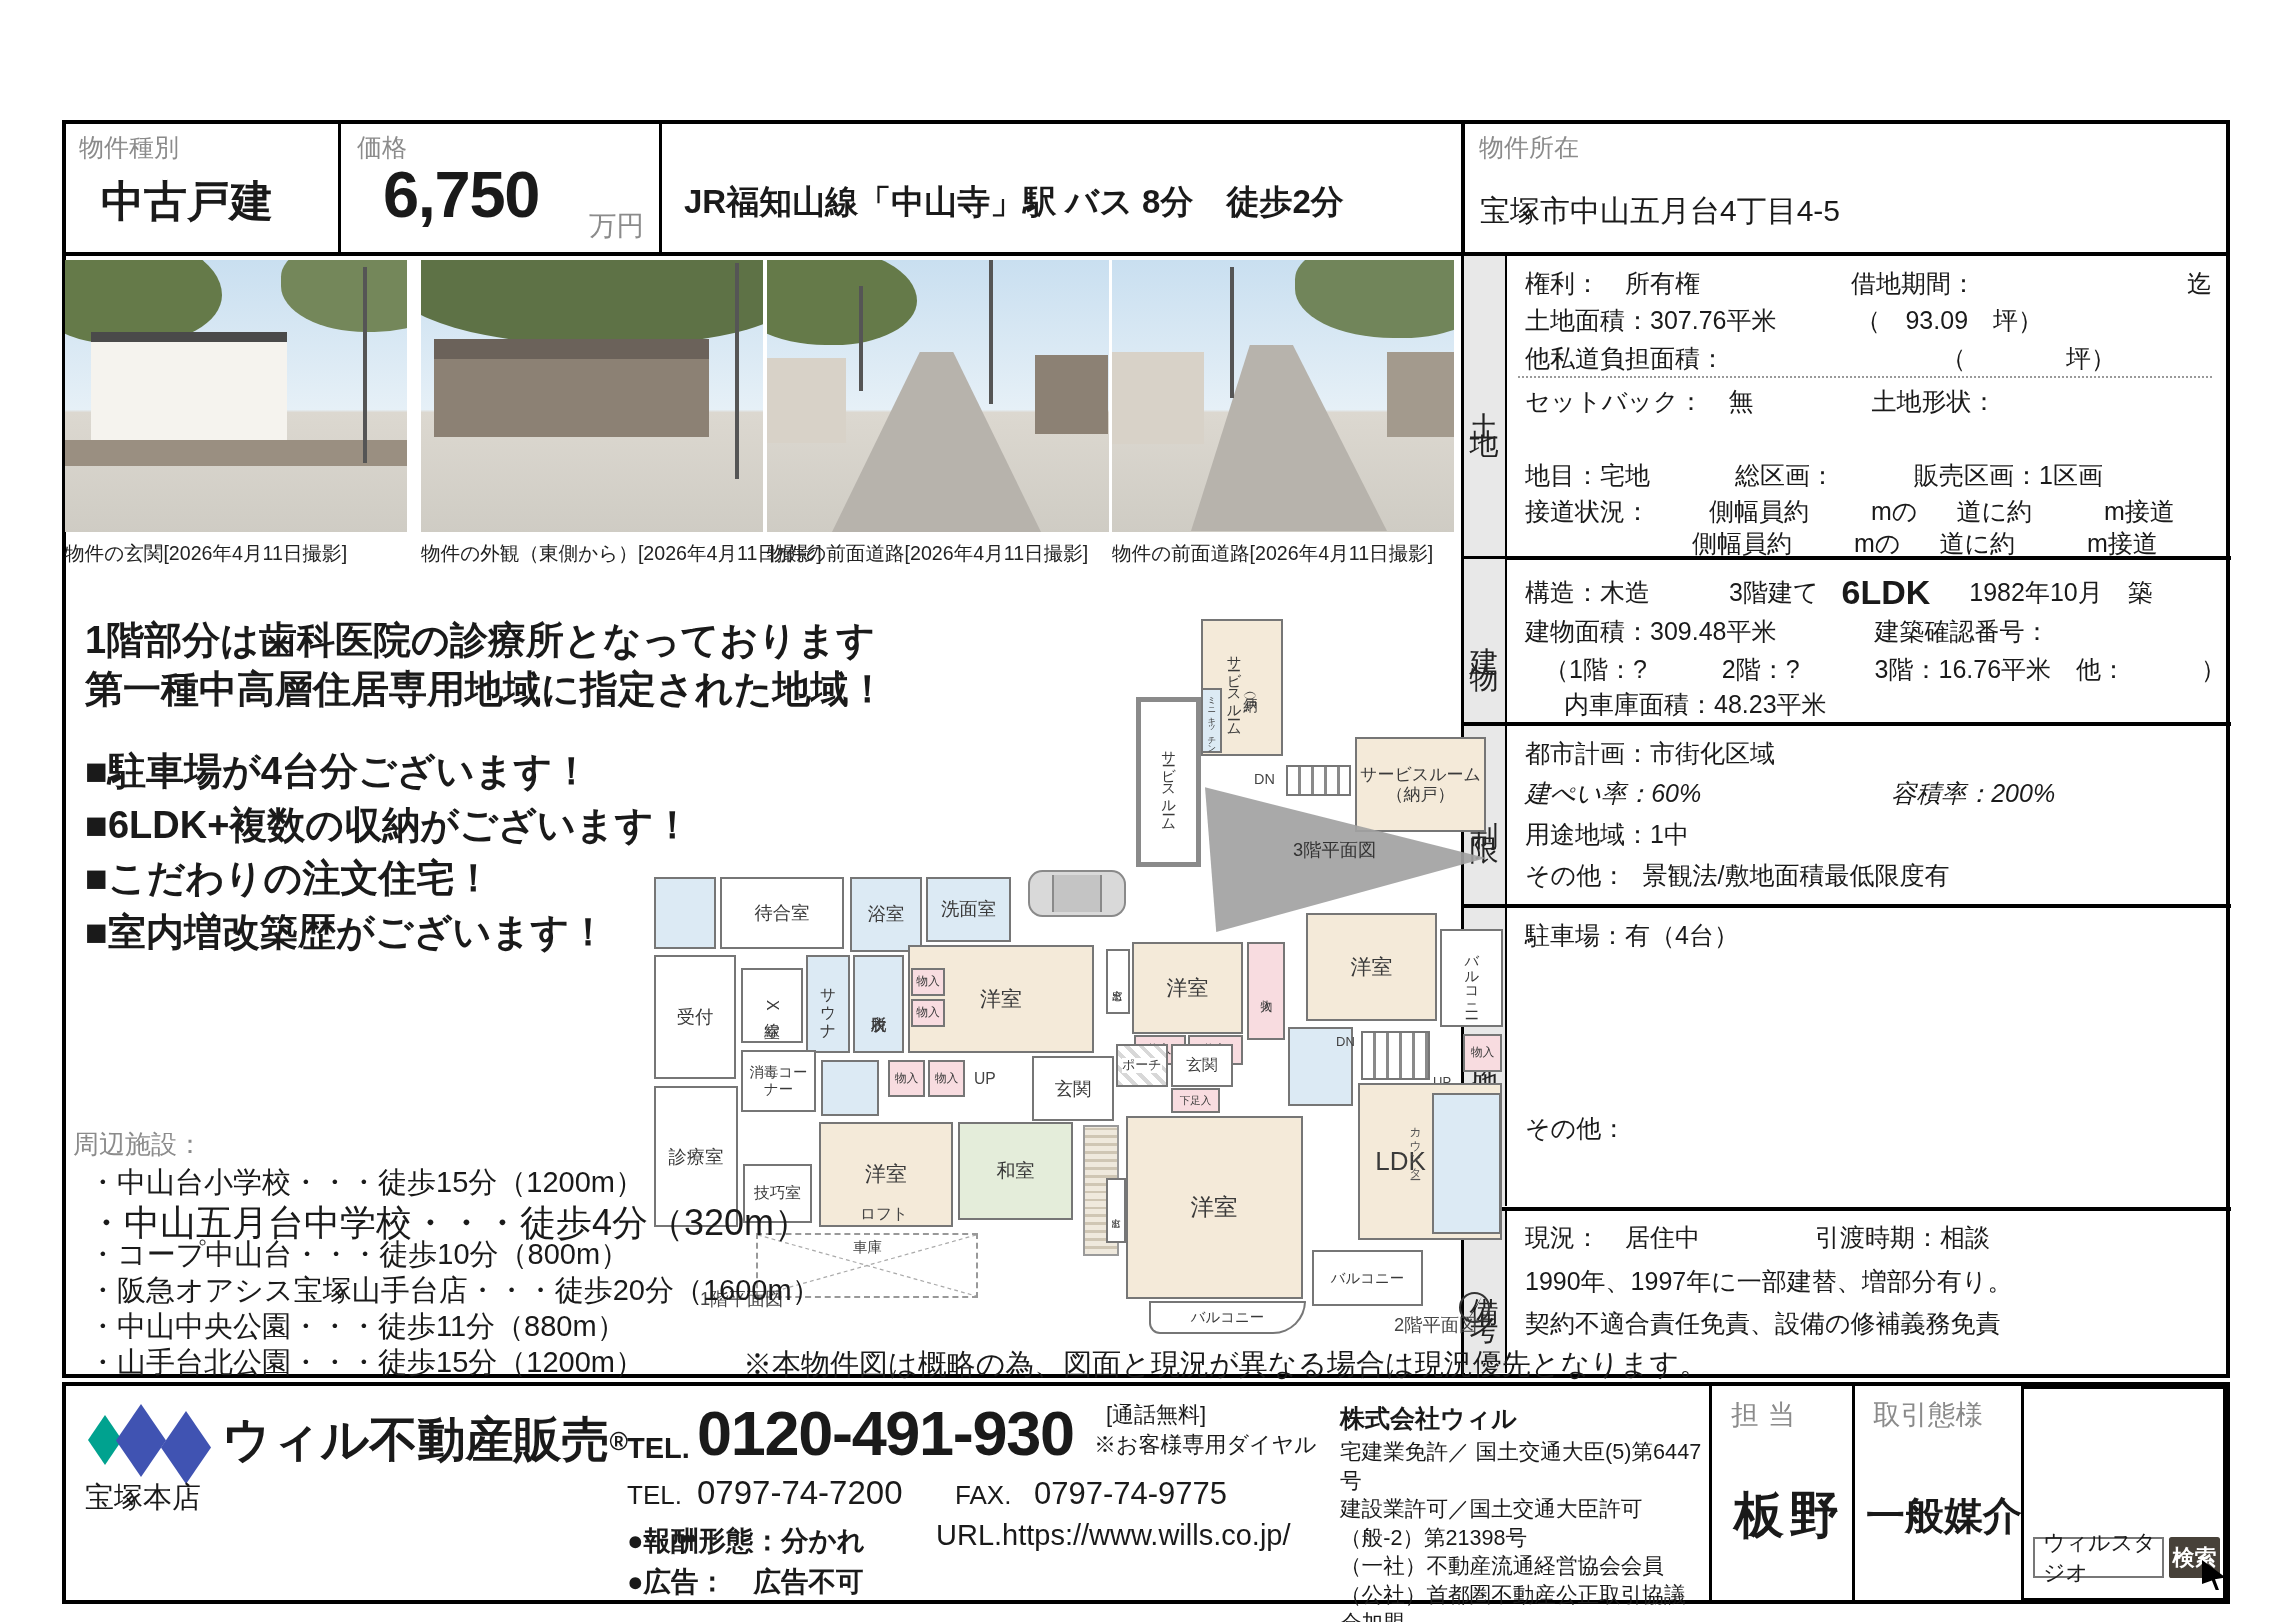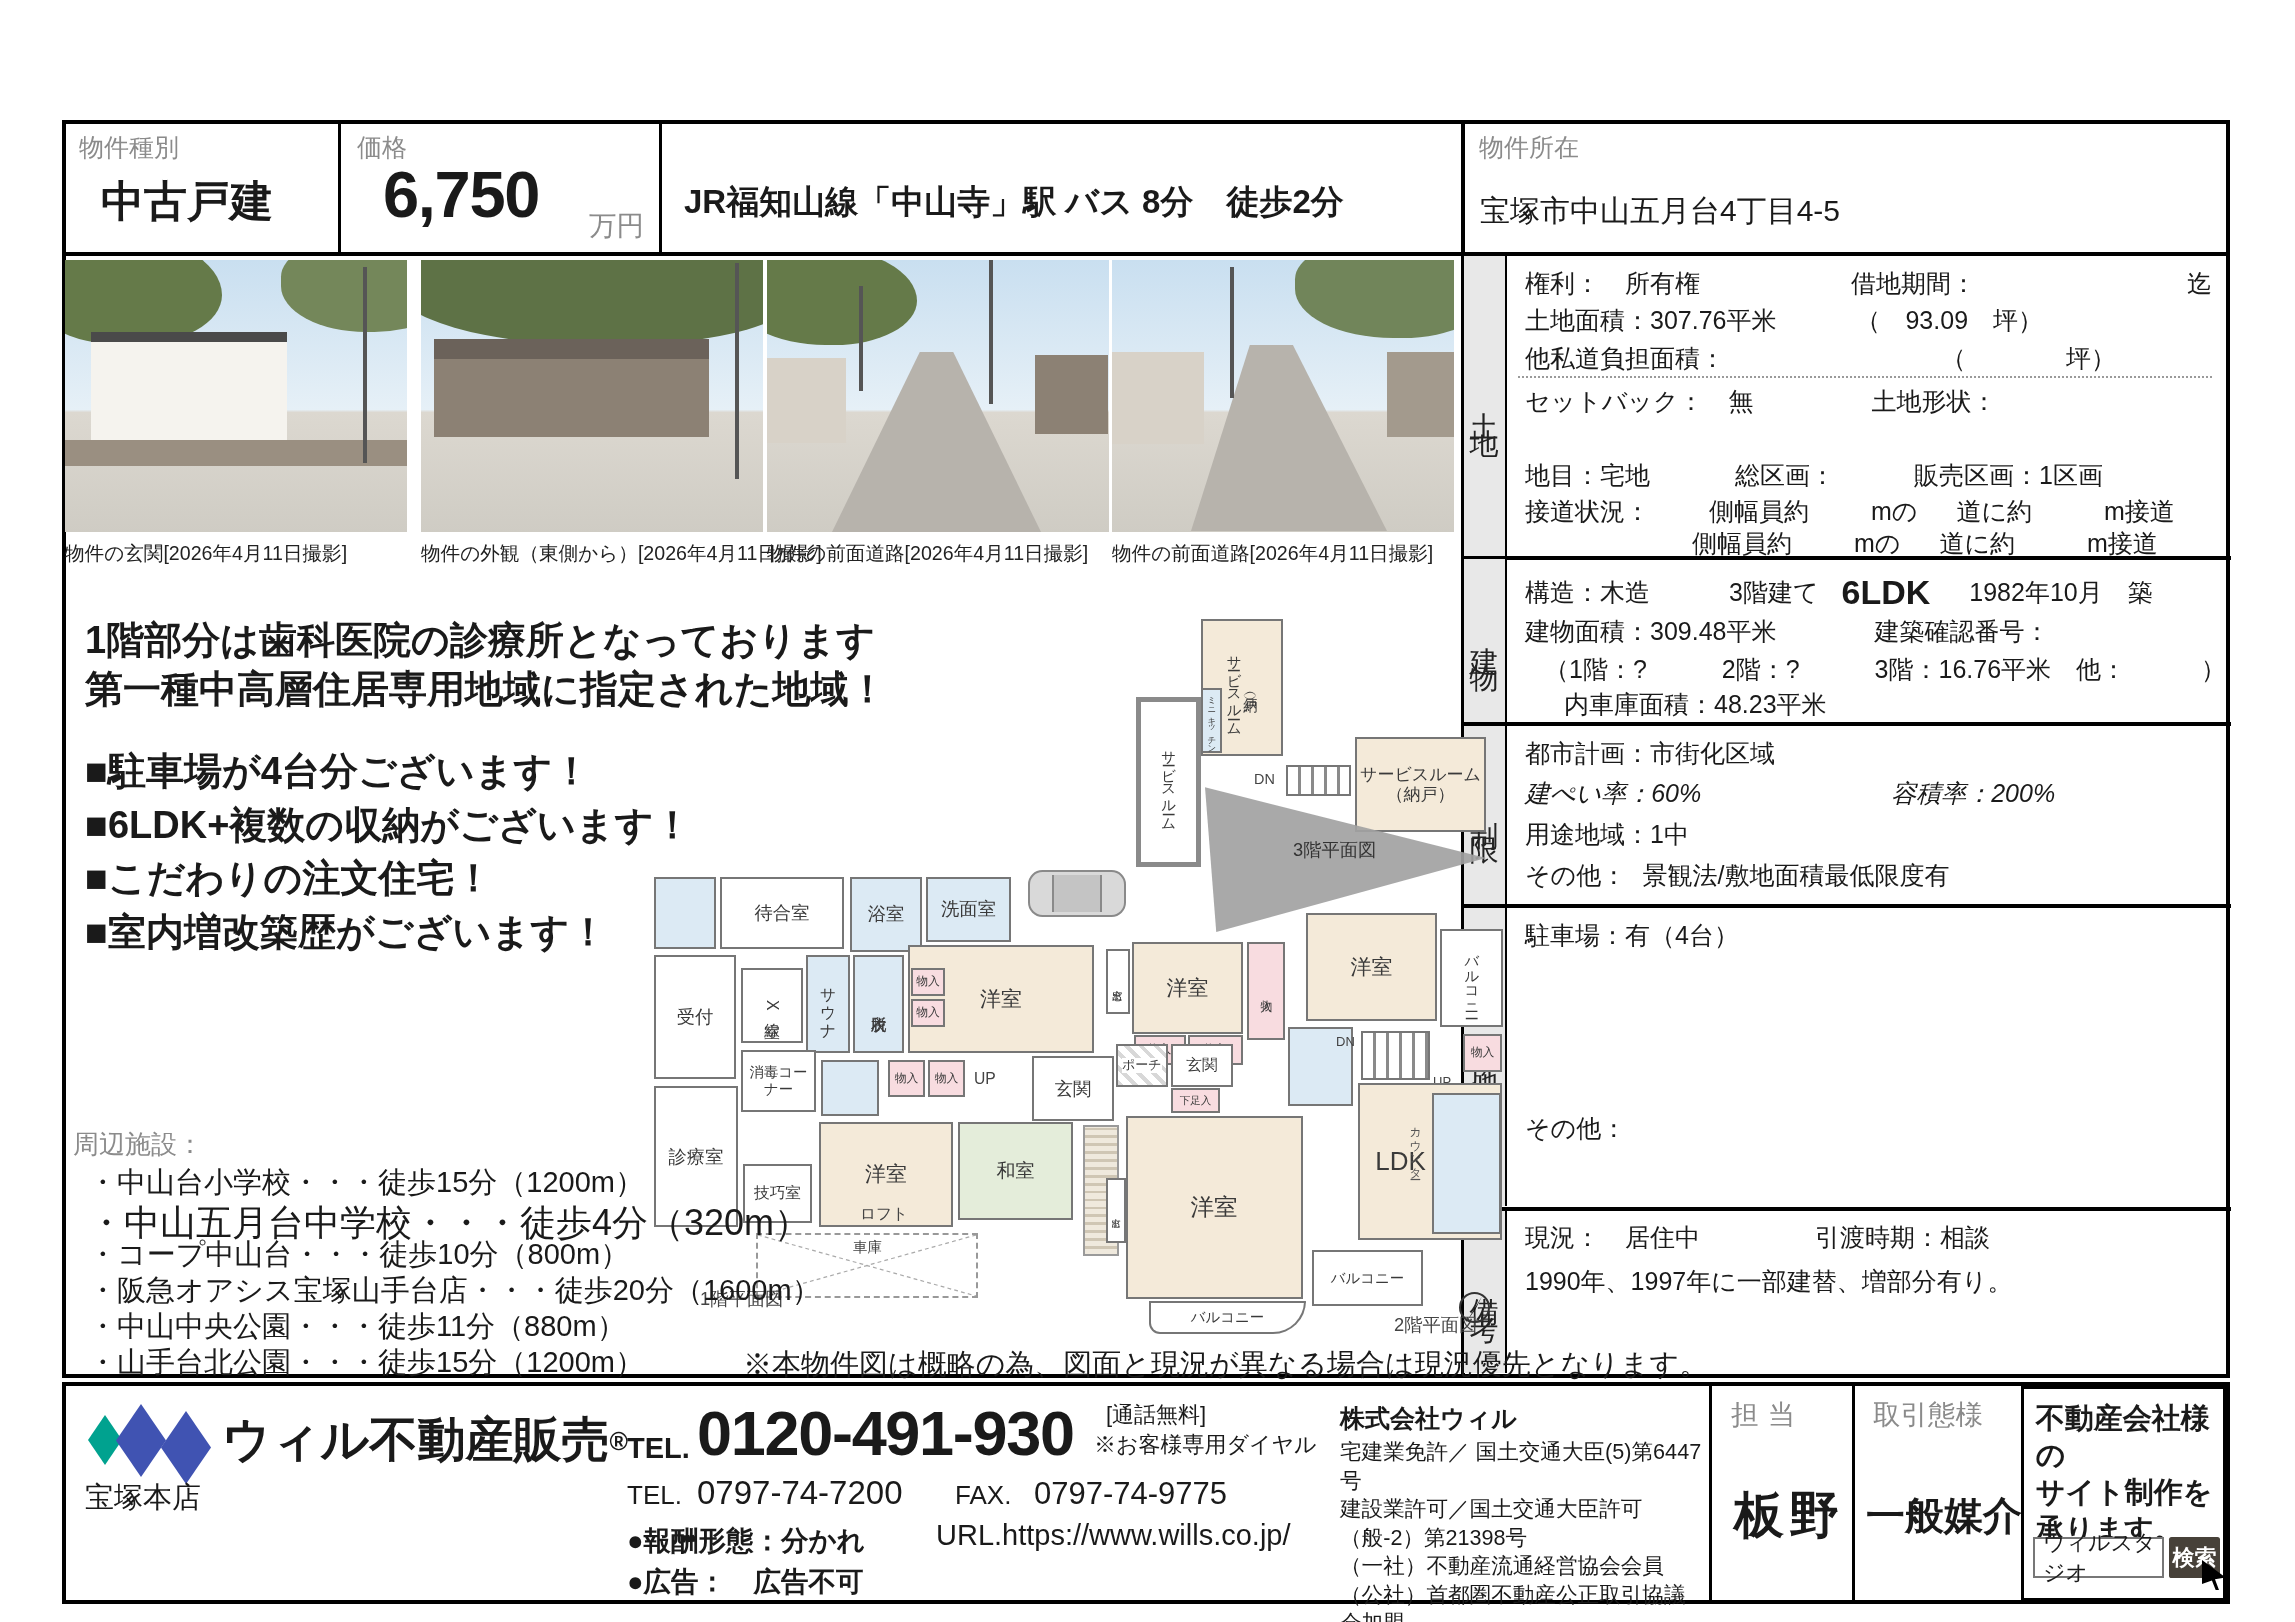--- a/index.html
+++ b/index.html
@@ -371,20 +371,23 @@
     </div>
 
   <div class="tab" style="left:1464px;top:1211px;height:162px;">備考</div>
   <div class="row" style="left:1525px;top:1221px;width:687px;">
       <span>現況：　居住中</span>
       <span style="margin-left:115px;">引渡時期：相談</span>
     </div>
   <div class="row" style="left:1525px;top:1265px;width:687px;">
       <span>1990年、1997年に一部建替、増部分有り。</span>
     </div>
+  <div class="row" style="left:1525px;top:1307px;width:687px;">
+      <span>契約不適合責任免責、設備の修補義務免責</span>
+    </div>
 
   <div class="frame" style="left:62px;top:1382px;width:2168px;height:222px;"></div>
   <div class="line" style="left:1709px;top:1382px;width:3.3px;height:222px;"></div>
   <div class="line" style="left:1852px;top:1382px;width:3.3px;height:222px;"></div>
 
   <div class="dia" style="left:88px;top:1415px;width:34px;height:50px;background:#00a28f;"></div>
   <div class="dia" style="left:116px;top:1404px;width:50px;height:73px;background:#4053b2;"></div>
   <div class="dia" style="left:161px;top:1411px;width:50px;height:73px;background:#4053b2;"></div>
   <div class="abs b" style="left:222px;top:1408px;font-size:48px;"><span>ウィル不動産販売</span><span style="font-size:25px;vertical-align:6.5px;">®</span></div>
   <div class="abs" style="left:85px;top:1478px;font-size:29px;">宝塚本店</div>
@@ -409,22 +412,19 @@
     <div style="font-size:21.6px;line-height:1.32;">（公社）首都圏不動産公正取引協議会加盟</div>
 
   </div>
 
   <div class="abs gray" style="left:1731px;top:1397px;font-size:27.5px;letter-spacing:9.2px;">担当</div>
   <div class="abs b" style="left:1734px;top:1482px;font-size:50px;letter-spacing:5.2px;">板野</div>
   <div class="abs gray" style="left:1873px;top:1397px;font-size:27.5px;">取引態様</div>
   <div class="abs b" style="left:1866px;top:1489px;font-size:39px;text-align:right;">一般媒介</div>
 
   <div class="adbox" style="left:2021px;top:1386px;width:205px;height:215px;">
-    <div class="b" style="position:absolute;left:11.8px;top:10.5px;font-size:29px;line-height:1.28;">
-      <span>不動産会社様の</span><br><span>サイト制作を</span><br><span>承ります。</span>
-    </div>
     <div class="searchbox" style="left:9.2px;top:148px;width:131px;height:41px;">ウィルスタジオ</div>
     <div class="searchbtn" style="left:145px;top:148px;width:51px;height:41px;">検索</div>
     <div class="cursor" style="left:178px;top:171px;"></div>
   </div>
 
 </div>
 
 
 </body></html>

